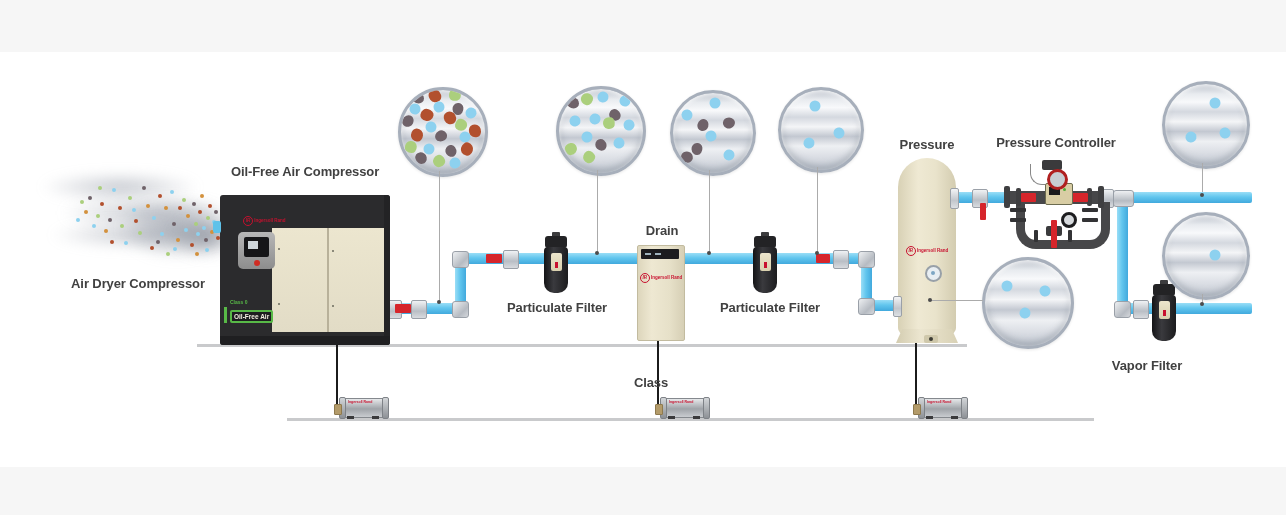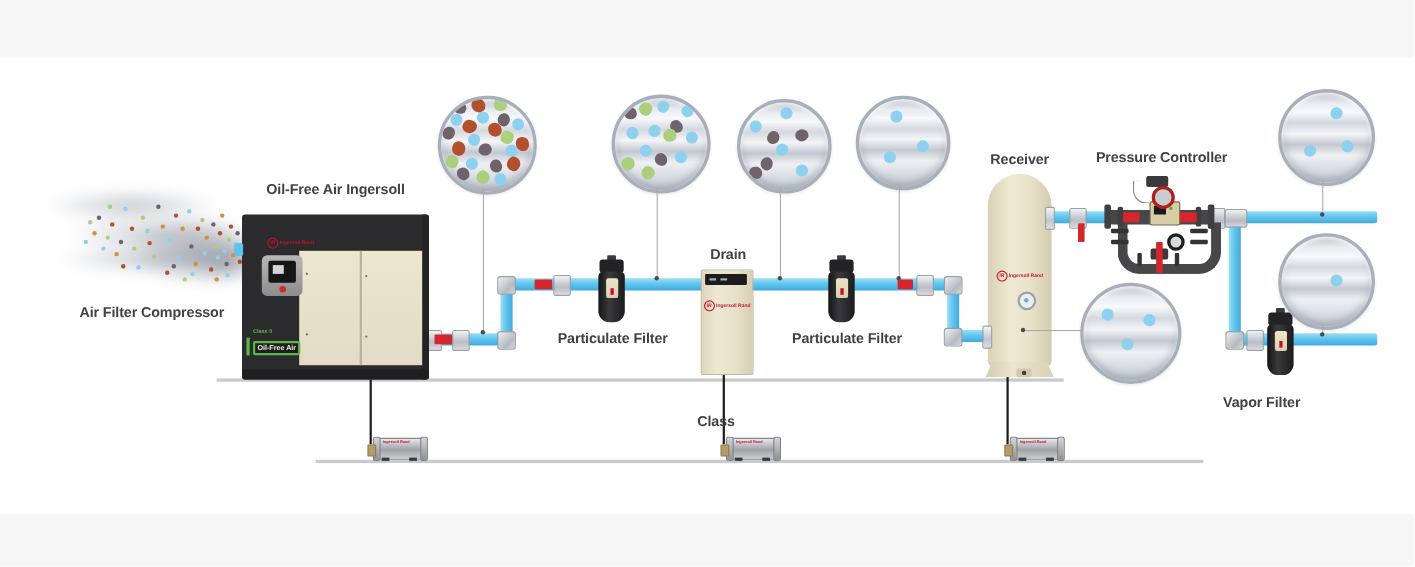--- a/index.html
+++ b/index.html
@@ -475,22 +475,22 @@
       </div>
       <div class="ptr" style="left: 931px; top: 300px; width: 52px; height: 1px;"></div>
       <div class="ptrdot" style="left: 928px; top: 298px;"></div>
       <div class="mcircle" style="left: 982px; top: 257px; width: 86px; height: 86px;">
         <div class="pt b" style="left: 26%; top: 30%; background: rgb(141, 209, 239); transform: translate(-50%, -50%) rotate(0deg);"></div>
         <div class="pt b" style="left: 70%; top: 36%; background: rgb(141, 209, 239); transform: translate(-50%, -50%) rotate(53deg);"></div>
         <div class="pt b" style="left: 47%; top: 62%; background: rgb(141, 209, 239); transform: translate(-50%, -50%) rotate(106deg);"></div>
       </div>
     </div>
 
-  <div class="lbl" style="left:138px;top:276px;">Air Filter Compressor</div>
-  <div class="lbl" style="left:305px;top:164px;">Oil-Free Air Ingersoll</div>
+  <div class="lbl" style="left:138px;top:276px;">Air Dryer Compressor</div>
+  <div class="lbl" style="left:305px;top:164px;">Oil-Free Air Compressor</div>
   <div class="lbl" style="left:557px;top:300px;">Particulate Filter</div>
   <div class="lbl" style="left:662px;top:223px;">Drain</div>
   <div class="lbl" style="left:770px;top:300px;">Particulate Filter</div>
-  <div class="lbl" style="left:927px;top:137px;">Receiver</div>
+  <div class="lbl" style="left:927px;top:137px;">Pressure</div>
   <div class="lbl" style="left:1056px;top:135px;">Pressure Controller</div>
   <div class="lbl" style="left:1147px;top:358px;">Vapor Filter</div>
   <div class="lbl" style="left:651px;top:375px;">Class</div>
 </div>
 
 </body></html>

